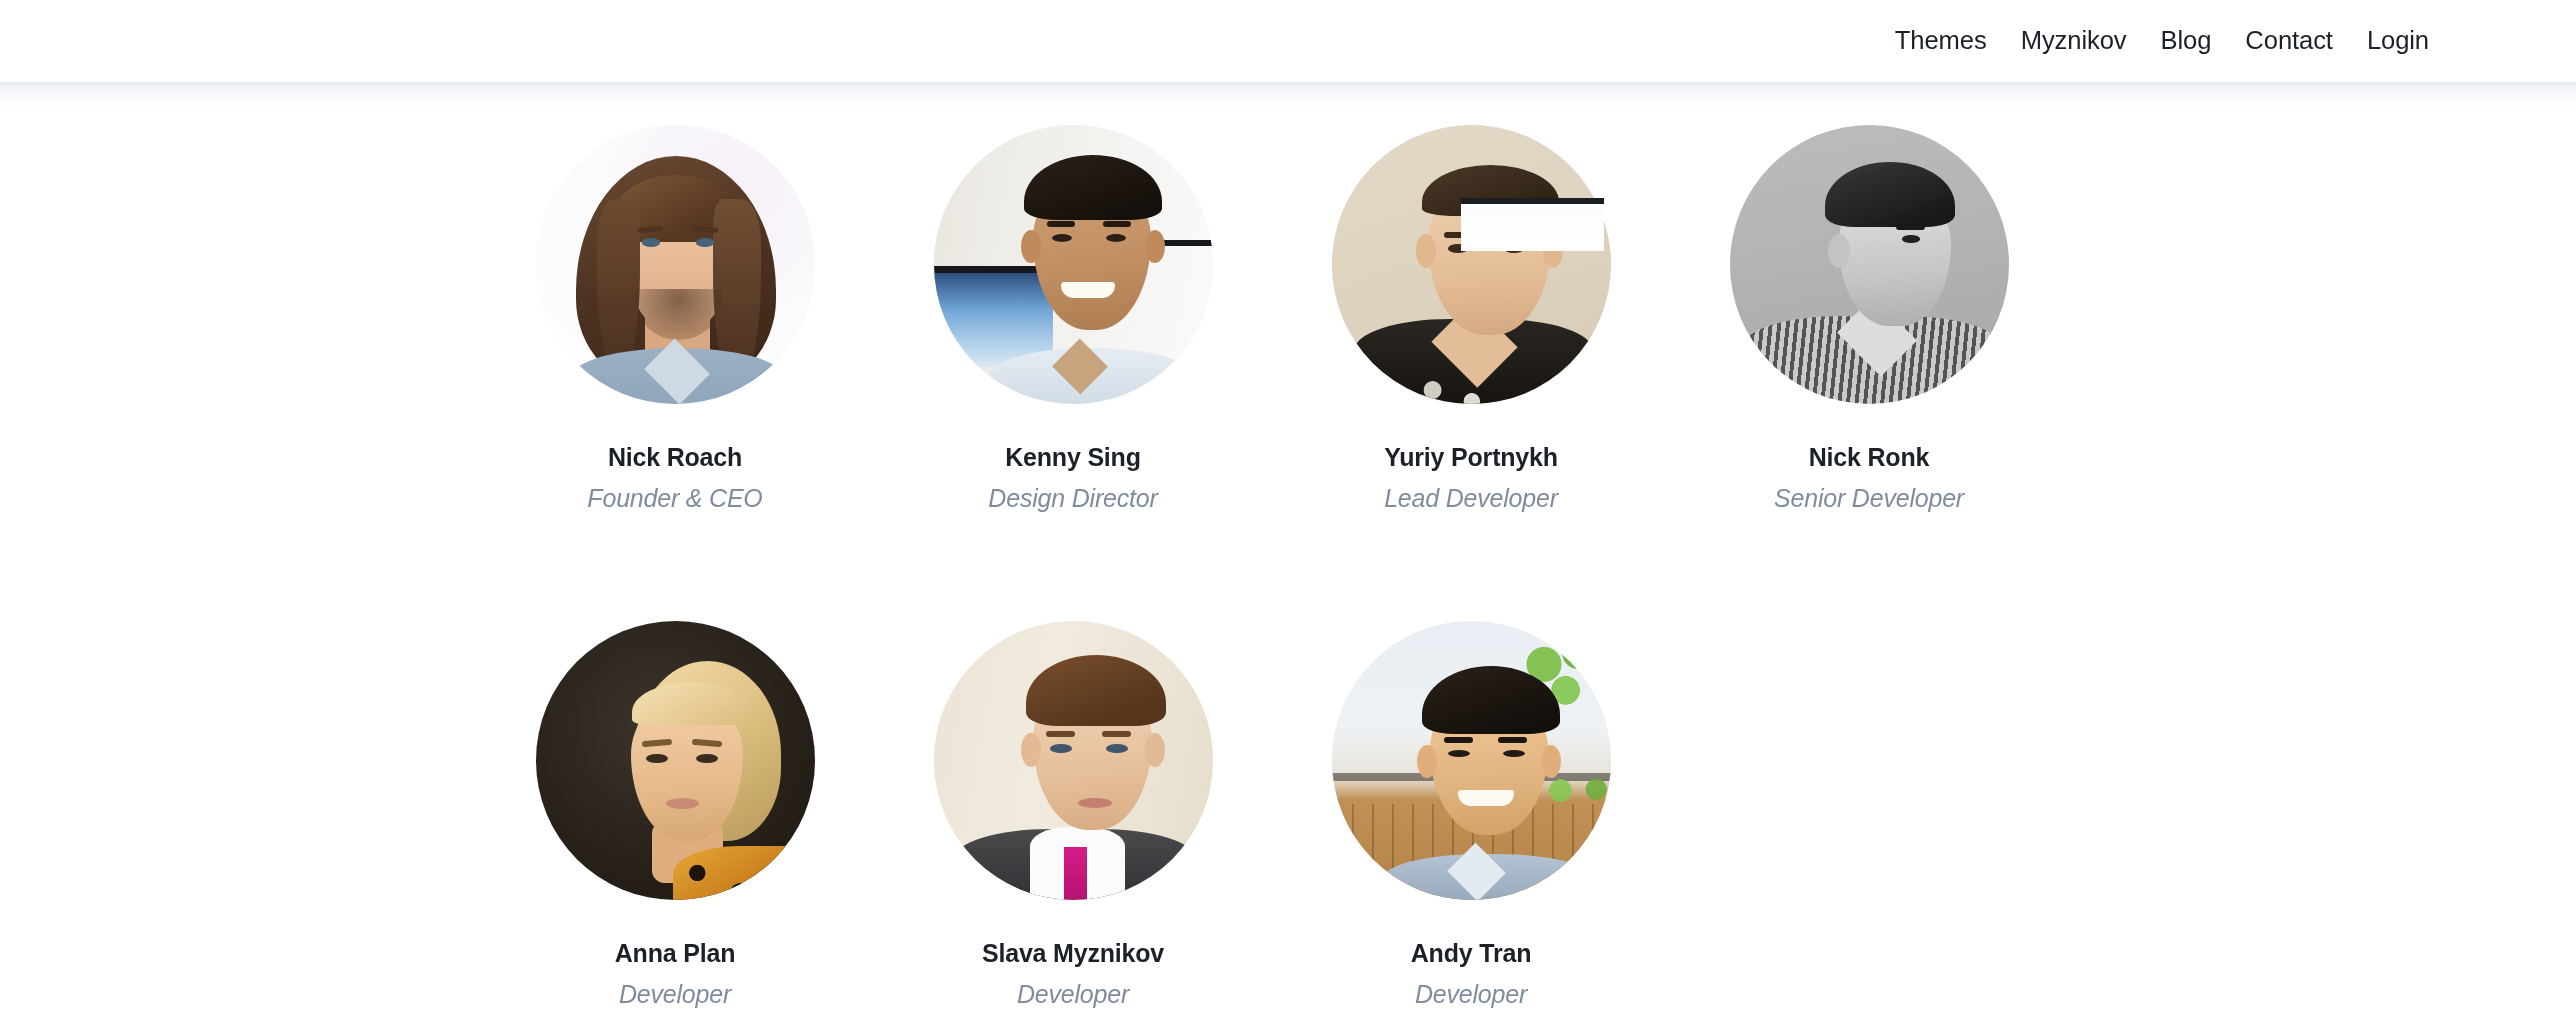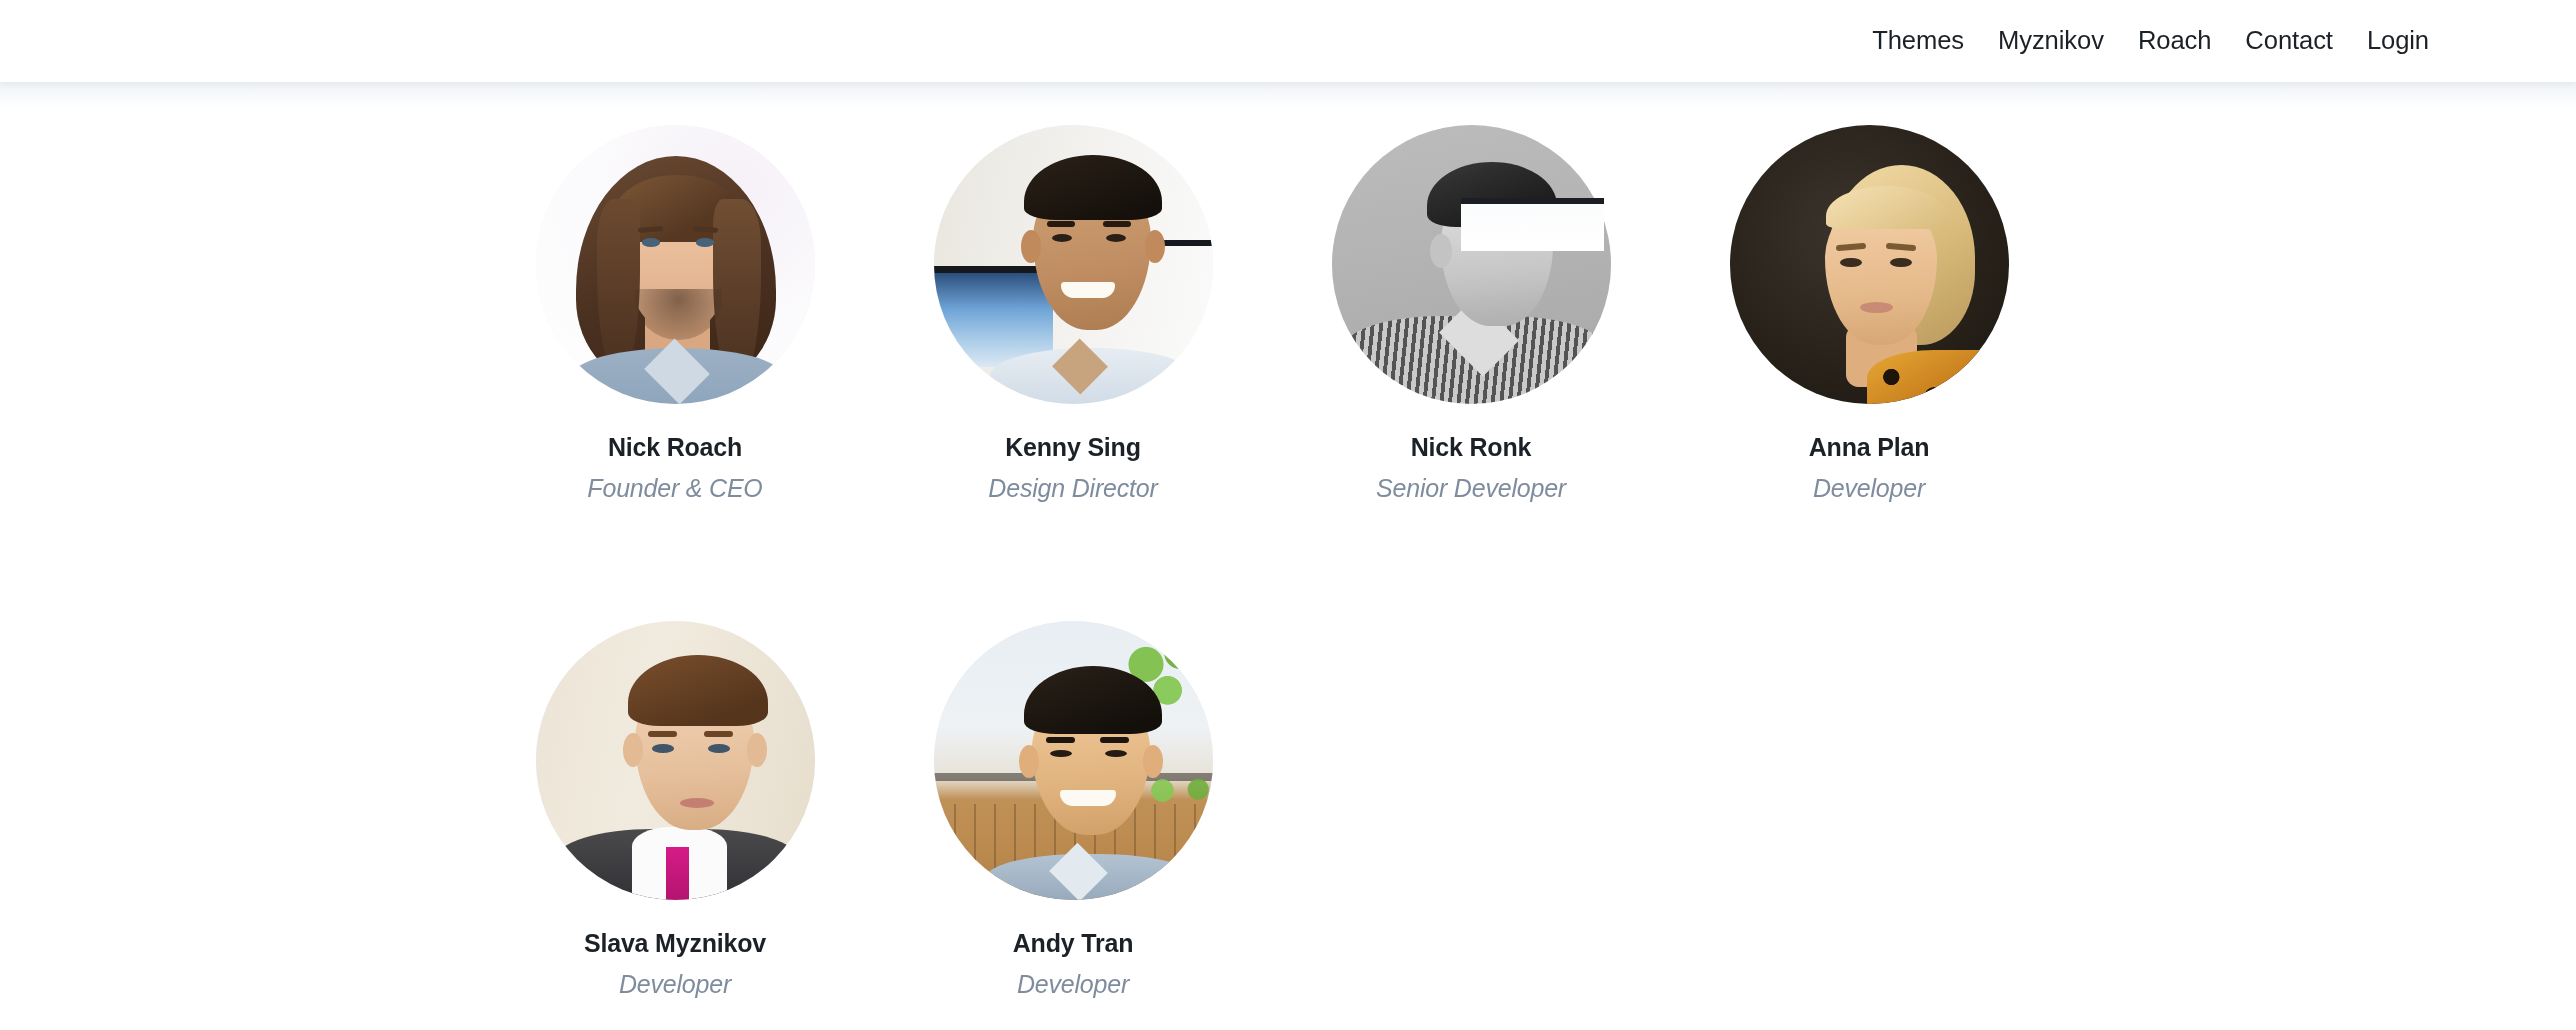--- a/index.html
+++ b/index.html
@@ -105,21 +105,21 @@
     width: 279px;
     height: 279px;
     border-radius: 50%;
     overflow: hidden;
     background: #f0f1f3;
   }
 
   .avatar-art { position: absolute; inset: 0; }
 
   .avatar-name {
-    margin-top: 28px;
+    margin-top: 38px;
     font-size: 25px;
     font-weight: 700;
     color: #1c2128;
     letter-spacing: -0.2px;
     line-height: 1.2;
     text-align: center;
   }
 
   .avatar-role {
     margin-top: 11px;
@@ -372,21 +372,21 @@
   .p-andy .collar { left:123px; top:231px; width:43px; height:40px;
       background:#e2e9ef; transform: rotate(45deg); }
 </style>
 </head>
 <body>
 
 <header class="site-header">
   <nav class="nav-wrap">
     <a class="nav-link" href="#">Themes</a>
     <a class="nav-link" href="#">Myznikov</a>
-    <a class="nav-link" href="#">Roach</a>
+    <a class="nav-link" href="#">Blog</a>
     <a class="nav-link" href="#">Contact</a>
     <a class="nav-link" href="#">Login</a>
   </nav>
 </header>
 
 <main class="page-body">
   <section class="team-grid">
 
     <article class="team-member">
       <div class="avatar-frame">
@@ -428,20 +428,40 @@
             <div class="el brow-r"></div>
           <div class="el eye-l"></div>
             <div class="el eye-r"></div>
           <div class="el teeth"></div>
         </div>
       </div>
       <div class="avatar-name">Kenny Sing</div>
       <div class="avatar-role">Design Director</div>
     </article>
 
+    <article class="team-member">
+      <div class="avatar-frame">
+        <div class="avatar-art p-yuriy">
+          <div class="bg"></div>
+          <div class="el shirt"></div>
+            <div class="el pattern"></div>
+            <div class="el lapel"></div>
+          <div class="el face"></div>
+          <div class="el ear-l"></div>
+            <div class="el ear-r"></div>
+          <div class="el hair"></div>
+          <div class="el brow-l"></div>
+            <div class="el brow-r"></div>
+          <div class="el eye-l"></div>
+            <div class="el eye-r"></div>
+        </div>
+      </div>
+      <div class="avatar-name">Yuriy Portnykh</div>
+      <div class="avatar-role">Lead Developer</div>
+    </article>
 
     <article class="team-member">
       <div class="avatar-frame">
         <div class="avatar-art p-josh">
           <div class="bg"></div>
           <div class="el shirt"></div>
             <div class="el collar"></div>
           <div class="el face"></div>
             <div class="el ear"></div>
             <div class="el hair"></div>

